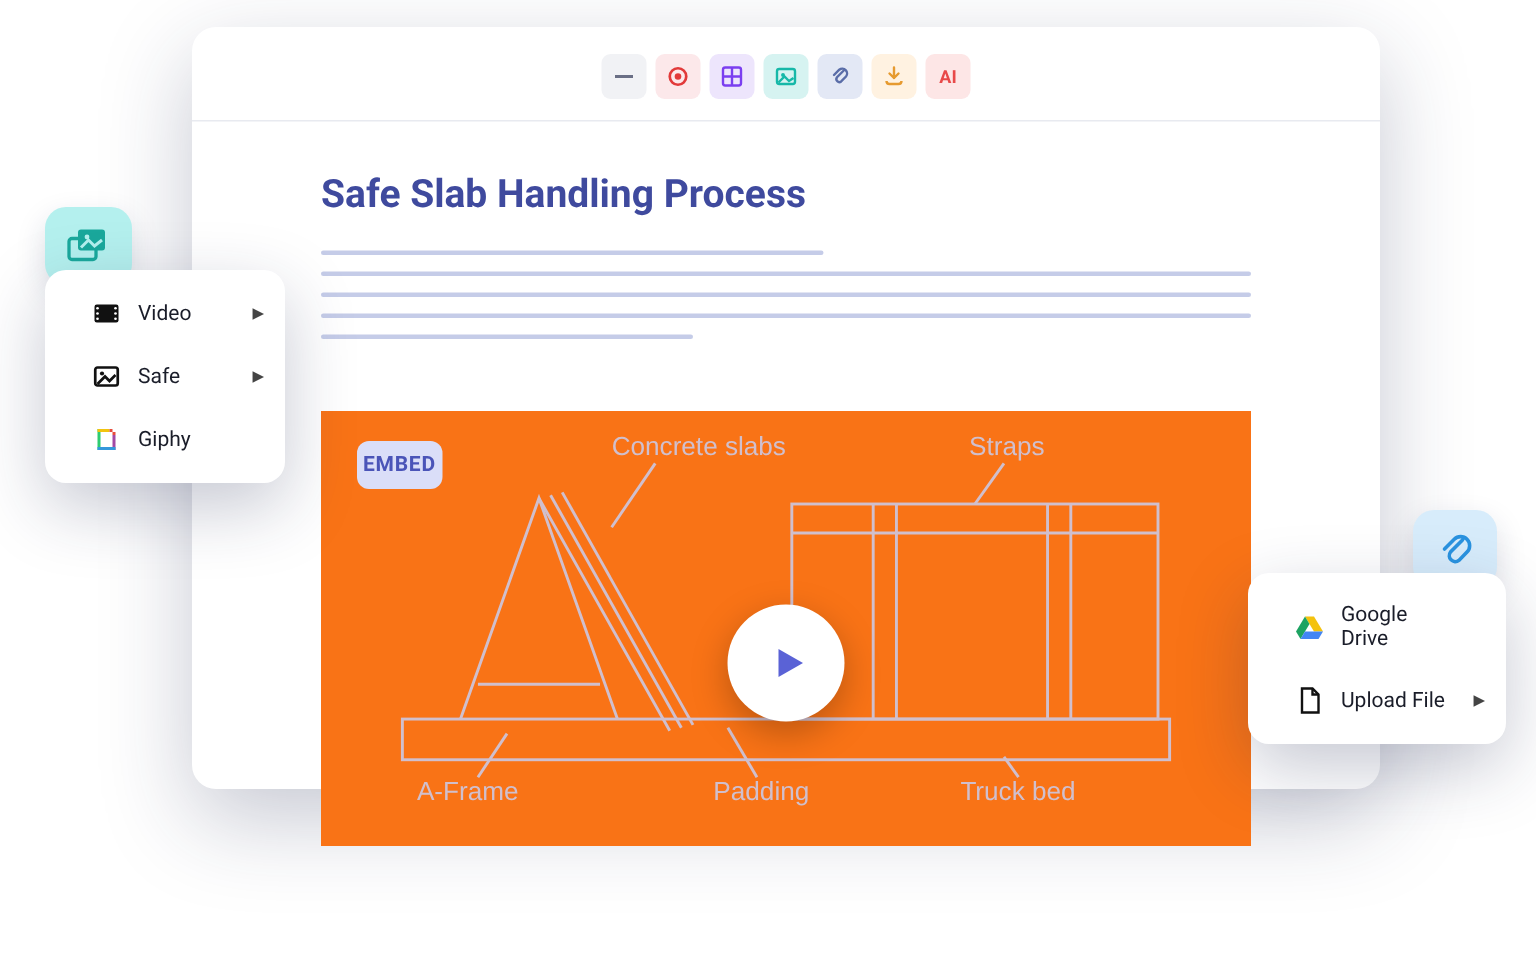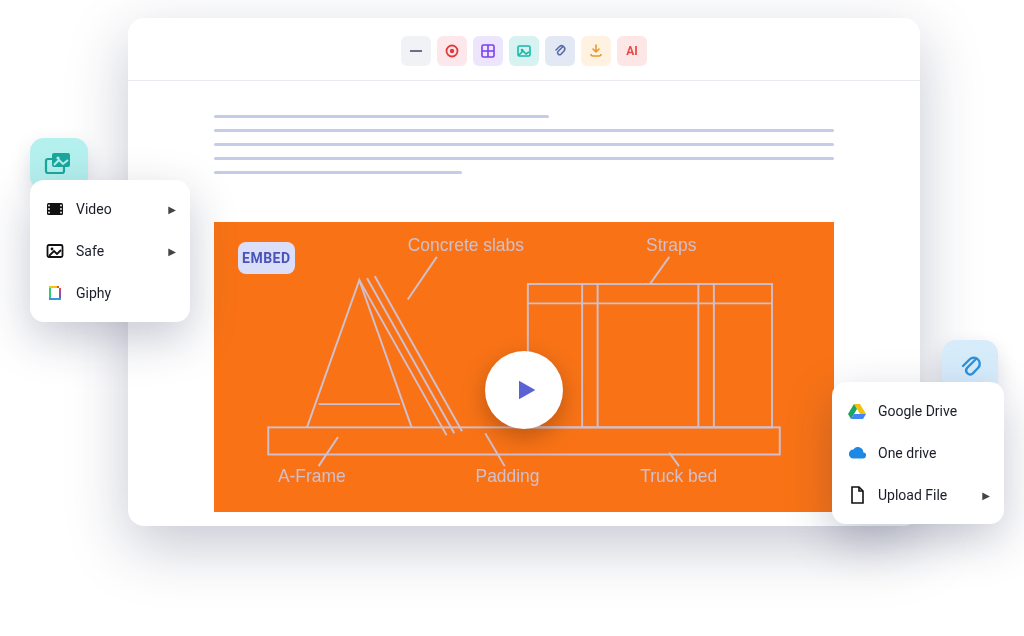--- a/index.html
+++ b/index.html
@@ -35,21 +35,21 @@
 .embed-area { position: relative; margin-top: 48px; height: 290px; background: #f97316; border-radius: 0; overflow: hidden; }
 .embed-pill { position: absolute; left: 24px; top: 20px; background: #dadef8; color: #4a54b8; font-weight: 700; font-size: 14px; padding: 8px 4px; border-radius: 8px; letter-spacing: 0.5px; }
 .diagram { position: absolute; inset: 0; opacity: 0.85; }
 .diagram text { fill: #c9cdee; font-size: 18px; font-family: Arial, sans-serif; }
 .diagram line, .diagram path, .diagram rect { stroke: #c9cdee; stroke-width: 2; fill: none; }
 .play-btn { position: absolute; left: 50%; top: 58%; transform: translate(-50%,-50%); width: 78px; height: 78px; background: #fff; border-radius: 50%; display: flex; align-items: center; justify-content: center; box-shadow: 0 8px 24px rgba(0,0,0,0.25); cursor: pointer; }
 .play-btn svg { width: 28px; height: 28px; margin-left: 4px; }
 
 .media-menu { position: absolute; left: 30px; top: 180px; width: 160px; background: #fff; border-radius: 14px; box-shadow: 0 16px 46px rgba(30,40,80,0.25); padding: 8px 0; }
 .media-menu-badge { position: absolute; left: 30px; top: 138px; width: 58px; height: 52px; background: #b4f0ee; border-radius: 14px; display: flex; align-items: center; justify-content: center; box-shadow: 0 8px 20px rgba(30,40,80,0.15); }
-.menu-row { display: flex; align-items: center; gap: 12px; padding: 12px 16px; font-size: 14px; color: #1a1d29; cursor: pointer; position: relative; }
+.menu-row { display: flex; align-items: center; gap: 12px; padding: 12px 32px; font-size: 14px; color: #1a1d29; cursor: pointer; position: relative; }
 .menu-row .caret { position: absolute; right: 14px; font-size: 10px; color: #444; }
 .menu-ico { width: 18px; height: 18px; display: flex; align-items: center; justify-content: center; }
 
 .attach-menu { position: absolute; right: 20px; top: 382px; width: 172px; background: #fff; border-radius: 14px; box-shadow: 0 16px 46px rgba(30,40,80,0.25); padding: 8px 0; margin-left: 40px; }
 .attach-menu-badge { position: absolute; right: 26px; top: 340px; width: 56px; height: 52px; background: #d7ecfb; border-radius: 14px; display: flex; align-items: center; justify-content: center; box-shadow: 0 8px 20px rgba(30,40,80,0.15); }
 
 </style>
 </head>
 <body>
 
@@ -88,20 +88,21 @@
     <div class="tool-btn orange-light">
       <svg viewBox="0 0 16 16">
           <path d="M8 2 L8 9 M5 6 L8 9 L11 6" stroke="#e69a2f" stroke-width="1.6" fill="none" stroke-linecap="round" stroke-linejoin="round"></path>
           <path d="M3 11 Q3 13 5 13 L11 13 Q13 13 13 11" stroke="#e69a2f" stroke-width="1.6" fill="none"></path>
         </svg>
     </div>
     <div class="tool-btn red-light">AI</div>
   </div>
 
   <div class="doc-body">
+    <h1 class="doc-title">Safe Slab Handling Process</h1>
     <div class="para-line w1"></div>
     <div class="para-line w2"></div>
     <div class="para-line w3"></div>
     <div class="para-line w4"></div>
     <div class="para-line w5"></div>
 
     <div class="embed-area">
       <svg class="diagram" viewBox="0 0 640 290">
         <text x="200" y="30">Concrete slabs</text>
         <text x="446" y="30">Straps</text>
@@ -203,28 +204,20 @@
       <svg width="18" height="16" viewBox="0 0 18 16">
           <path d="M6 1 L12 1 L18 11 L12 11 Z" fill="#f4c20d"></path>
           <path d="M6 1 L0 11 L3 16 L9 6 Z" fill="#1da362"></path>
           <path d="M3 16 L15 16 L18 11 L6 11 Z" fill="#4285f4"></path>
         </svg>
     </span>
     <span>Google Drive</span>
   </div>
   <div class="menu-row">
     <span class="menu-ico">
-      <svg width="20" height="13" viewBox="0 0 20 13">
-          <path d="M6 12 a5 5 0 0 1 0-10 a6 6 0 0 1 11 3 a3.5 3.5 0 0 1 -1 7 Z" fill="#1e88e5"></path>
-        </svg>
-    </span>
-    <span>One drive</span>
-  </div>
-  <div class="menu-row">
-    <span class="menu-ico">
       <svg width="14" height="18" viewBox="0 0 14 18">
           <path d="M2 1 L9 1 L13 5 L13 17 L2 17 Z" fill="none" stroke="#111" stroke-width="1.6"></path>
           <path d="M9 1 L9 5 L13 5" fill="none" stroke="#111" stroke-width="1.6"></path>
         </svg>
     </span>
     <span>Upload File</span>
     <span class="caret">▶</span>
   </div>
 </div>
 

